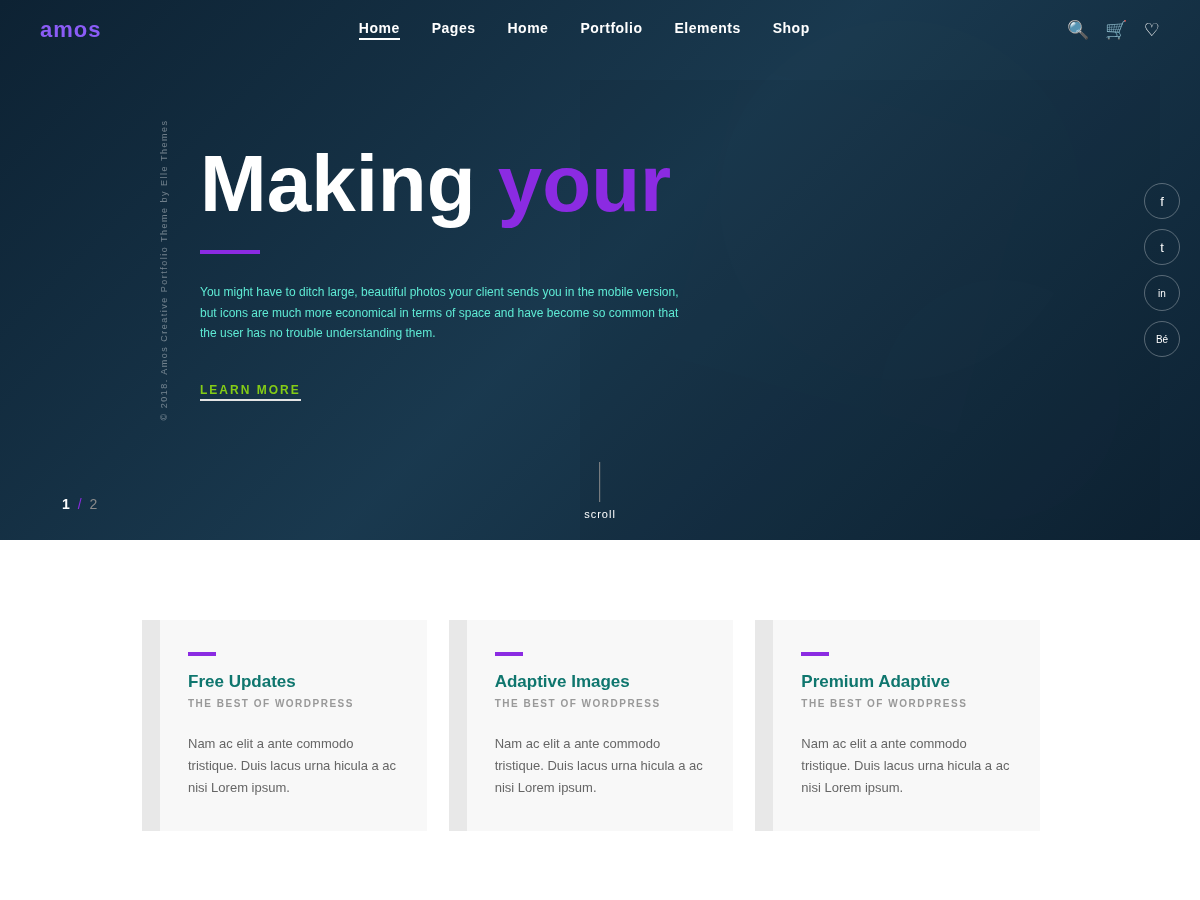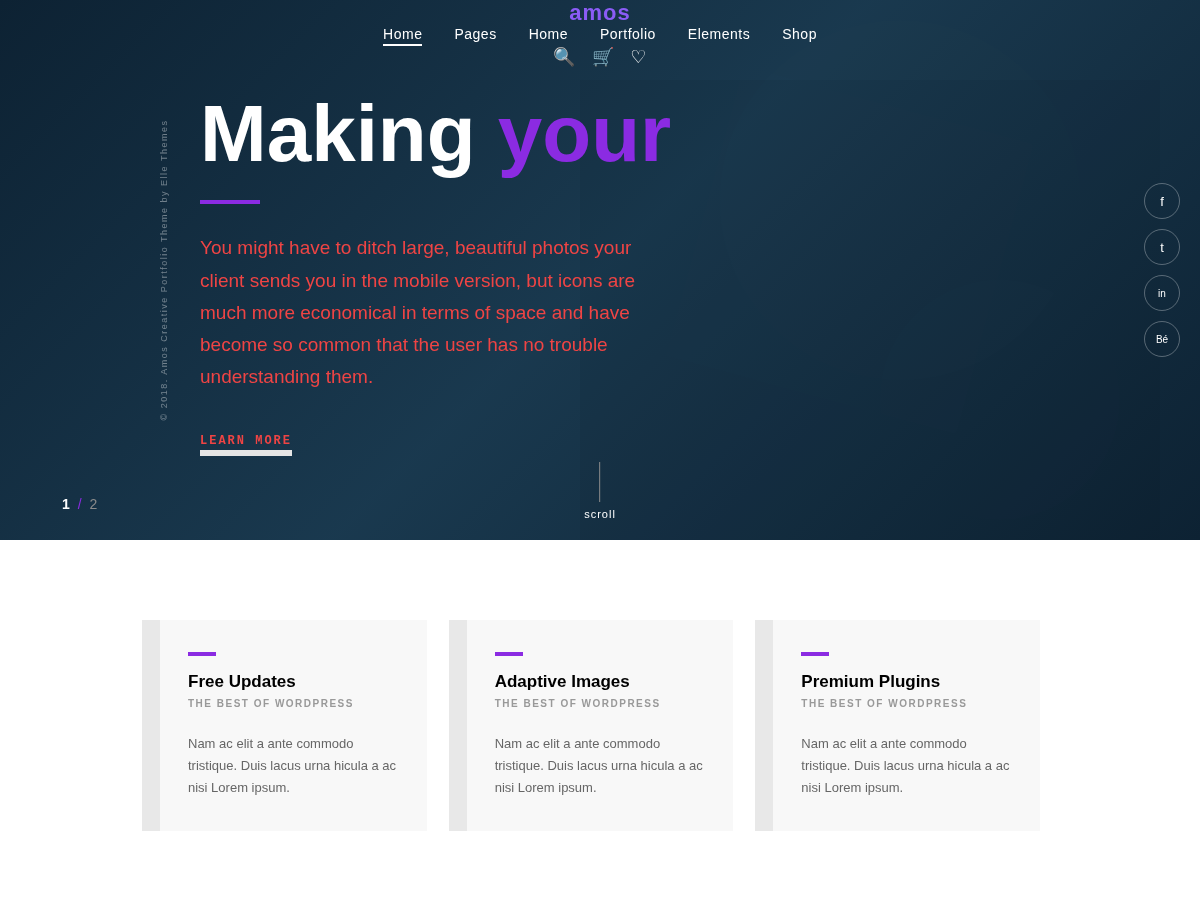--- a/index.html
+++ b/index.html
@@ -9,35 +9,34 @@
     header {
       position: absolute;
       top: 0; left: 0; right: 0;
       z-index: 100;
       display: flex;
       align-items: center;
       justify-content: space-between;
       padding: 0 40px;
       height: 60px;
       background: transparent;
-      flex-direction: column;
     }
     .logo {
       color: #fff;
       font-size: 22px;
       font-weight: 700;
       letter-spacing: 1px;
     }
     .logo span { color: #8b5cf6; }
     nav { display: flex; gap: 32px; }
     nav a {
       color: #fff;
       text-decoration: none;
       font-size: 14px;
-      font-weight: 400;
+      font-weight: 700;
       letter-spacing: 0.5px;
     }
     nav a.active {
       border-bottom: 2px solid #fff;
       padding-bottom: 2px;
     }
     .header-icons { display: flex; gap: 16px; align-items: center; }
     .header-icons span {
       color: #fff;
       font-size: 18px;
@@ -80,36 +79,35 @@
     }
     .hero-headline .white { color: #ffffff; }
     .hero-headline .purple { color: #8b2be2; }
     .hero-underline {
       width: 60px;
       height: 4px;
       background: #8b2be2;
       margin-bottom: 28px;
     }
     .hero-description {
-      color: #ef4444;
-      font-size: 19px;
+      color: #5eead4;
+      font-size: 12px;
       line-height: 1.7;
       max-width: 480px;
       margin-bottom: 36px;
     }
     .hero-learn-more {
-      color: #ef4444;
+      color: #84cc16;
       font-size: 12px;
       font-weight: 700;
       letter-spacing: 2px;
       text-transform: uppercase;
       text-decoration: none;
-      border-bottom: 6px solid #e5e5e5;
+      border-bottom: 2px solid #e5e5e5;
       padding-bottom: 2px;
-      font-family: Liberation Mono, monospace;
     }
 
     
     .slide-counter {
       position: absolute;
       bottom: 28px;
       left: 62px;
       color: #fff;
       font-size: 14px;
       z-index: 10;
@@ -191,21 +189,21 @@
     }
     .feature-accent {
       width: 28px;
       height: 4px;
       background: #8b2be2;
       margin-bottom: 16px;
     }
     .feature-title {
       font-size: 17px;
       font-weight: 700;
-      color: #000000;
+      color: #0f766e;
       margin-bottom: 6px;
     }
     .feature-subtitle {
       font-size: 10px;
       font-weight: 700;
       color: #999;
       letter-spacing: 1.5px;
       text-transform: uppercase;
       margin-bottom: 24px;
     }
@@ -316,21 +314,21 @@
     <div class="feature-card-left-bar"></div>
     <div class="feature-accent"></div>
     <div class="feature-title">Adaptive Images</div>
     <div class="feature-subtitle">THE BEST OF WORDPRESS</div>
     <p class="feature-desc">Nam ac elit a ante commodo tristique. Duis lacus urna hicula a ac nisi Lorem ipsum.</p>
   </div>
 
   <div class="feature-card">
     <div class="feature-card-left-bar"></div>
     <div class="feature-accent"></div>
-    <div class="feature-title">Premium Plugins</div>
+    <div class="feature-title">Premium Adaptive</div>
     <div class="feature-subtitle">THE BEST OF WORDPRESS</div>
     <p class="feature-desc">Nam ac elit a ante commodo tristique. Duis lacus urna hicula a ac nisi Lorem ipsum.</p>
   </div>
 </section>
 
 <section class="bottom-section">
   
   
 </section>
 

